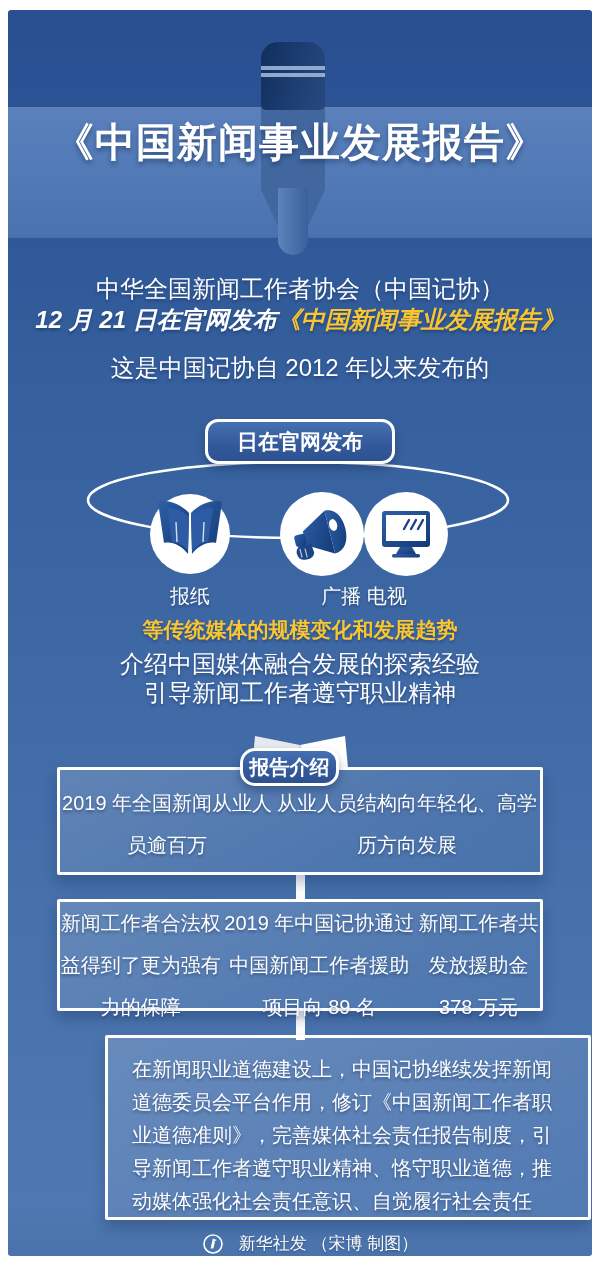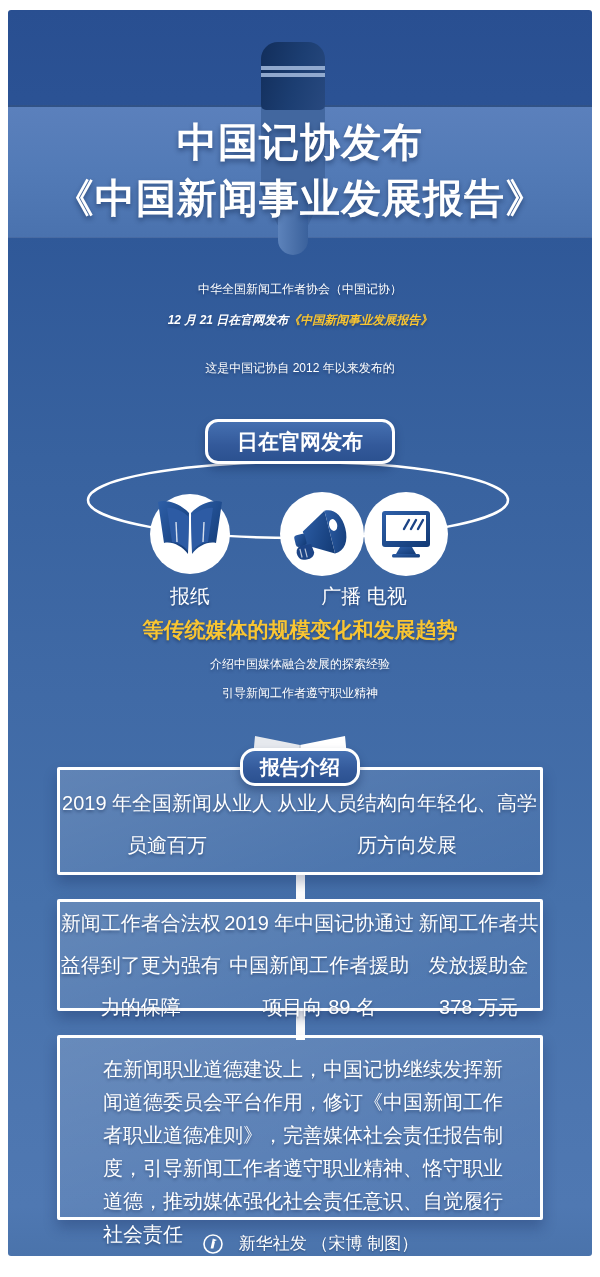--- a/index.html
+++ b/index.html
@@ -15,59 +15,58 @@
     clip-path:polygon(0 0,100% 0,100% 70%,74% 100%,26% 100%,0 70%);}
   .mic-handle{left:270px;top:178px;width:30px;height:67px;z-index:2;border-radius:0 0 15px 15px;
     background:linear-gradient(90deg,#5d83bb 0%,#4a70a9 55%,#3a619c 100%);}
   .mic-head{left:253px;top:32px;width:64px;height:68px;z-index:3;border-radius:17px 17px 5px 5px;
     background:linear-gradient(105deg,#122e5b 0%,#1c3e72 55%,#28497f 100%);}
   .mic-stripe{position:absolute;left:0;width:100%;height:4px;background:#9db5d8;opacity:.9;}
   .title{left:0;top:104px;width:584px;text-align:center;z-index:4;color:#fff;font-weight:bold;
     font-size:40px;line-height:56px;letter-spacing:1px;text-shadow:0 3px 5px rgba(9,28,66,.45);}
   
   .iline{left:0;width:584px;text-align:center;color:#fff;z-index:4;text-shadow:0 2px 3px rgba(9,28,66,.4);}
-  .f20{font-size:12px;line-height:26px;}
+  .f20{font-size:24px;line-height:26px;}
   .bold{font-weight:bold;}
   .yellow{color:#f9c531;}
   
   .badge{z-index:6;border:3px solid #ffffff;border-radius:13px;box-sizing:border-box;
     background:linear-gradient(180deg,#4570b1 0%,#33599a 60%,#2b5190 100%);
     color:#fff;font-weight:bold;text-align:center;box-shadow:0 5px 9px rgba(12,32,74,.35);
     display:flex;align-items:center;justify-content:center;}
   
   .focus-svg{left:0;top:440px;width:584px;height:190px;z-index:5;}
   .caption{z-index:6;color:#fff;font-size:20px;text-align:center;text-shadow:0 2px 3px rgba(9,28,66,.4);}
   
   .rbox{left:49px;width:486px;box-sizing:border-box;border:3px solid #ffffff;border-radius:2px;z-index:5;
     background:linear-gradient(160deg,rgba(255,255,255,.16) 0%,rgba(255,255,255,.05) 70%,rgba(255,255,255,.02) 100%);
     box-shadow:0 8px 14px rgba(13,33,78,.28);color:#fff;
     display:flex;justify-content:center;}
   .rbox .bline{text-align:center;font-size:20px;line-height:42px;text-shadow:0 2px 3px rgba(9,28,66,.4);}
-  .rbox.left-text{display:block;padding:15px 28px 8px 43px;font-size:20px;line-height:33px;
-    text-align:left;text-shadow:0 2px 3px rgba(9,28,66,.4);}
+  .rbox.left-text{display:block;padding:15px 28px 8px 24px;font-size:20px;line-height:33px;
+    text-align:left;text-shadow:0 2px 3px rgba(9,28,66,.4);margin-left:48px;}
   .connector{left:288px;width:9px;height:30px;background:#ffffff;z-index:4;}
   .paper-svg{left:244px;top:726px;width:96px;height:32px;z-index:5;}
   
   .footer{left:0;top:1222px;width:584px;z-index:4;display:flex;align-items:center;justify-content:center;
     gap:15px;color:#fff;font-size:17px;text-shadow:0 1px 2px rgba(9,28,66,.4);padding-left:10px;}
 </style>
 </head>
 <body>
 
 <div class="poster">
 
   <div class="abs title-band"></div>
   <div class="abs mic-sil"></div>
   <div class="abs mic-handle"></div>
   <div class="abs mic-head">
     <div class="mic-stripe" style="top:24px;"></div>
     <div class="mic-stripe" style="top:31px;"></div>
   </div>
   <div class="abs title">
-    <div>中国记协发布</div>
     <div>《中国新闻事业发展报告》</div>
   </div>
 
   <div class="abs iline f20" style="top:266px;">中华全国新闻工作者协会（中国记协）</div>
   <div class="abs iline f20 bold" style="top:297px;font-style:italic;">
     <span>12 月 21 日在官网发布</span><span class="yellow">《中国新闻事业发展报告》</span>
   </div>
   <div class="abs iline f20" style="top:345px;">这是中国记协自 2012 年以来发布的</div>
 
   <svg class="abs focus-svg" viewBox="0 0 584 190">
@@ -120,21 +119,21 @@
 
   <div class="abs iline bold yellow" style="top:606px;font-size:21px;line-height:27px;">等传统媒体的规模变化和发展趋势</div>
   <div class="abs iline f20" style="top:641px;">介绍中国媒体融合发展的探索经验</div>
   <div class="abs iline f20" style="top:670px;">引导新闻工作者遵守职业精神</div>
 
   <svg class="abs paper-svg" viewBox="0 0 96 32">
     <polygon points="3,0 48,9 48,32 0,32" fill="#e6e9ee"></polygon>
     <polygon points="48,9 93,0 96,32 48,32" fill="#ffffff"></polygon>
     <line x1="48" y1="9" x2="48" y2="32" stroke="#c9ced6" stroke-width="1.5"></line>
   </svg>
-  <div class="abs badge" style="left:232px;top:738px;width:120px;height:38px;font-size:20px;border-radius:15px;">报告介绍</div>
+  <div class="abs badge" style="left:232px;top:738px;width:99px;height:38px;font-size:20px;border-radius:15px;">报告介绍</div>
 
   <div class="abs connector" style="top:862px;"></div>
   <div class="abs connector" style="top:1000px;"></div>
 
   <div class="abs rbox" style="top:757px;height:108px;padding-top:12px;">
     <div class="bline">2019 年全国新闻从业人员逾百万</div>
     <div class="bline">从业人员结构向年轻化、高学历方向发展</div>
   </div>
 
   <div class="abs rbox" style="top:889px;height:112px;">

